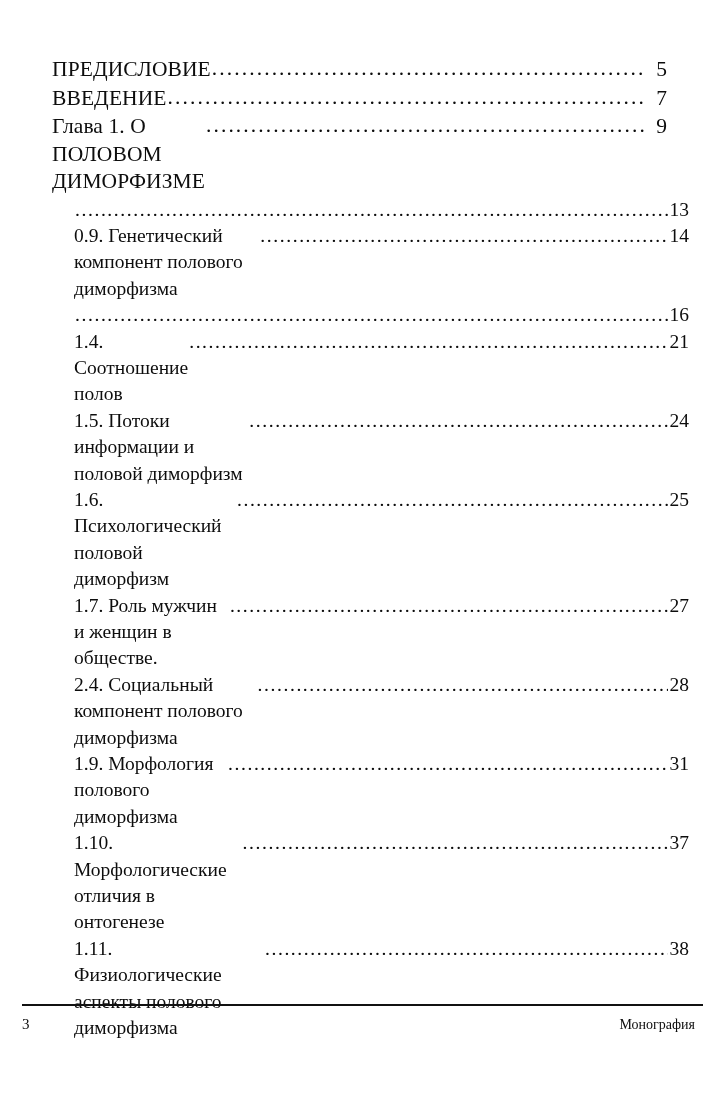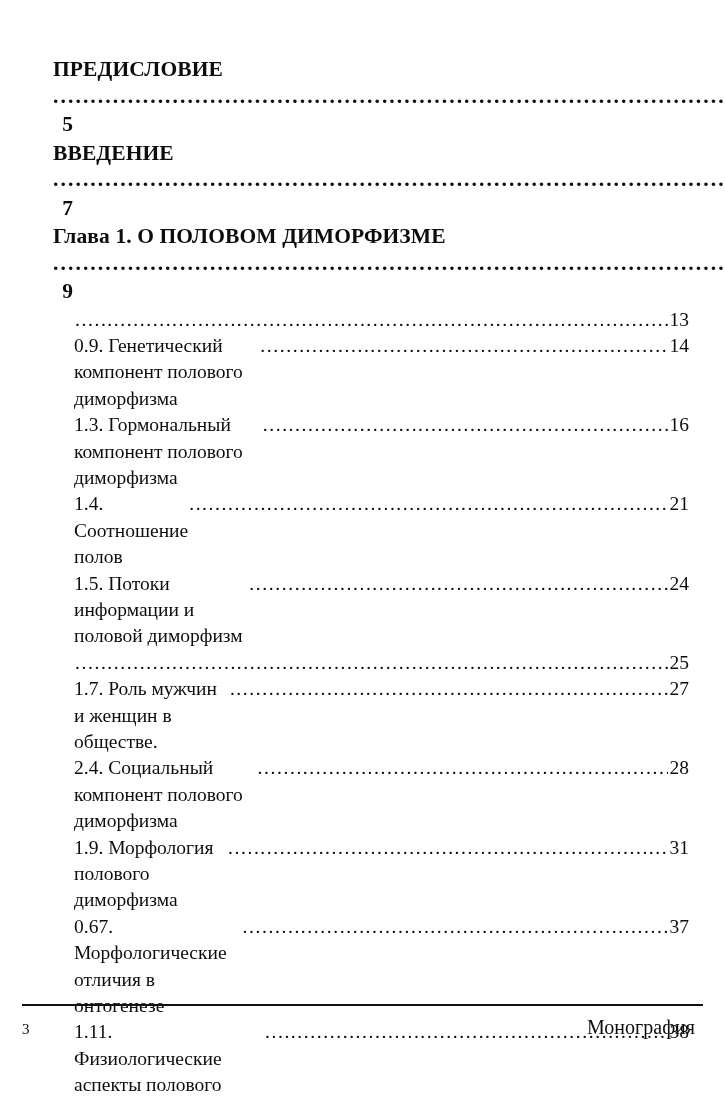--- a/index.html
+++ b/index.html
@@ -44,26 +44,25 @@
     letter-spacing: 1.6px;
   }
   .row .pg {
     flex: 0 0 auto;
     text-align: right;
     white-space: pre;
   }
 
   
   .lvl-major {
-    font-weight: bold;
+    font-weight: normal;
     font-size: 21.5px;
     line-height: 27.5px;
     margin-bottom: 1px;
     letter-spacing: 0.1px;
-    flex-direction: column;
   }
   .lvl-major .pg {
     min-width: 20px;
   }
   .lvl-major .dots {
     letter-spacing: 2.1px;
     position: relative;
     top: -1px;
   }
 
@@ -93,21 +92,21 @@
     top: 1016px;
     display: flex;
     justify-content: space-between;
     align-items: baseline;
     font-size: 16px;
   }
   .footer .pageno {
     font-size: 15px;
   }
   .footer .mono {
-    font-size: 20px;
+    font-size: 14px;
   }
 </style>
 </head>
 <body>
 
 <div class="page">
   <div class="toc">
 
     <div class="row lvl-major">
       <span class="lbl">ПРЕДИСЛОВИЕ </span>
@@ -128,55 +127,55 @@
     <div class="row lvl-1">
       <span class="dots">....................................................................................................................................................</span>
       <span class="pg">13</span>
     </div>
     <div class="row lvl-1">
       <span class="lbl">0.9. Генетический компонент полового диморфизма </span>
       <span class="dots">....................................................................................................................................................</span>
       <span class="pg">14</span>
     </div>
     <div class="row lvl-1">
-      <span class="lbl">1.3. Гормональный компонент полового диморфизма </span>
       <span class="dots">....................................................................................................................................................</span>
       <span class="pg">16</span>
     </div>
     <div class="row lvl-1">
       <span class="lbl">1.4. Соотношение полов</span>
       <span class="dots">....................................................................................................................................................</span>
       <span class="pg">21</span>
     </div>
     <div class="row lvl-1">
       <span class="lbl">1.5. Потоки информации и половой диморфизм </span>
       <span class="dots">....................................................................................................................................................</span>
       <span class="pg">24</span>
     </div>
     <div class="row lvl-1">
+      <span class="lbl">1.6. Психологический половой диморфизм </span>
       <span class="dots">....................................................................................................................................................</span>
       <span class="pg">25</span>
     </div>
     <div class="row lvl-1">
       <span class="lbl">1.7. Роль мужчин и женщин в обществе. </span>
       <span class="dots">....................................................................................................................................................</span>
       <span class="pg">27</span>
     </div>
     <div class="row lvl-1">
       <span class="lbl">2.4. Социальный компонент полового диморфизма </span>
       <span class="dots">....................................................................................................................................................</span>
       <span class="pg">28</span>
     </div>
     <div class="row lvl-1">
       <span class="lbl">1.9. Морфология полового диморфизма </span>
       <span class="dots">....................................................................................................................................................</span>
       <span class="pg">31</span>
     </div>
     <div class="row lvl-1">
-      <span class="lbl">0.67. Морфологические отличия в онтогенезе</span>
+      <span class="lbl">1.10. Морфологические отличия в онтогенезе</span>
       <span class="dots">....................................................................................................................................................</span>
       <span class="pg">37</span>
     </div>
     <div class="row lvl-1">
       <span class="lbl">1.11. Физиологические аспекты полового диморфизма</span>
       <span class="dots">....................................................................................................................................................</span>
       <span class="pg">38</span>
     </div>
 
   </div>

